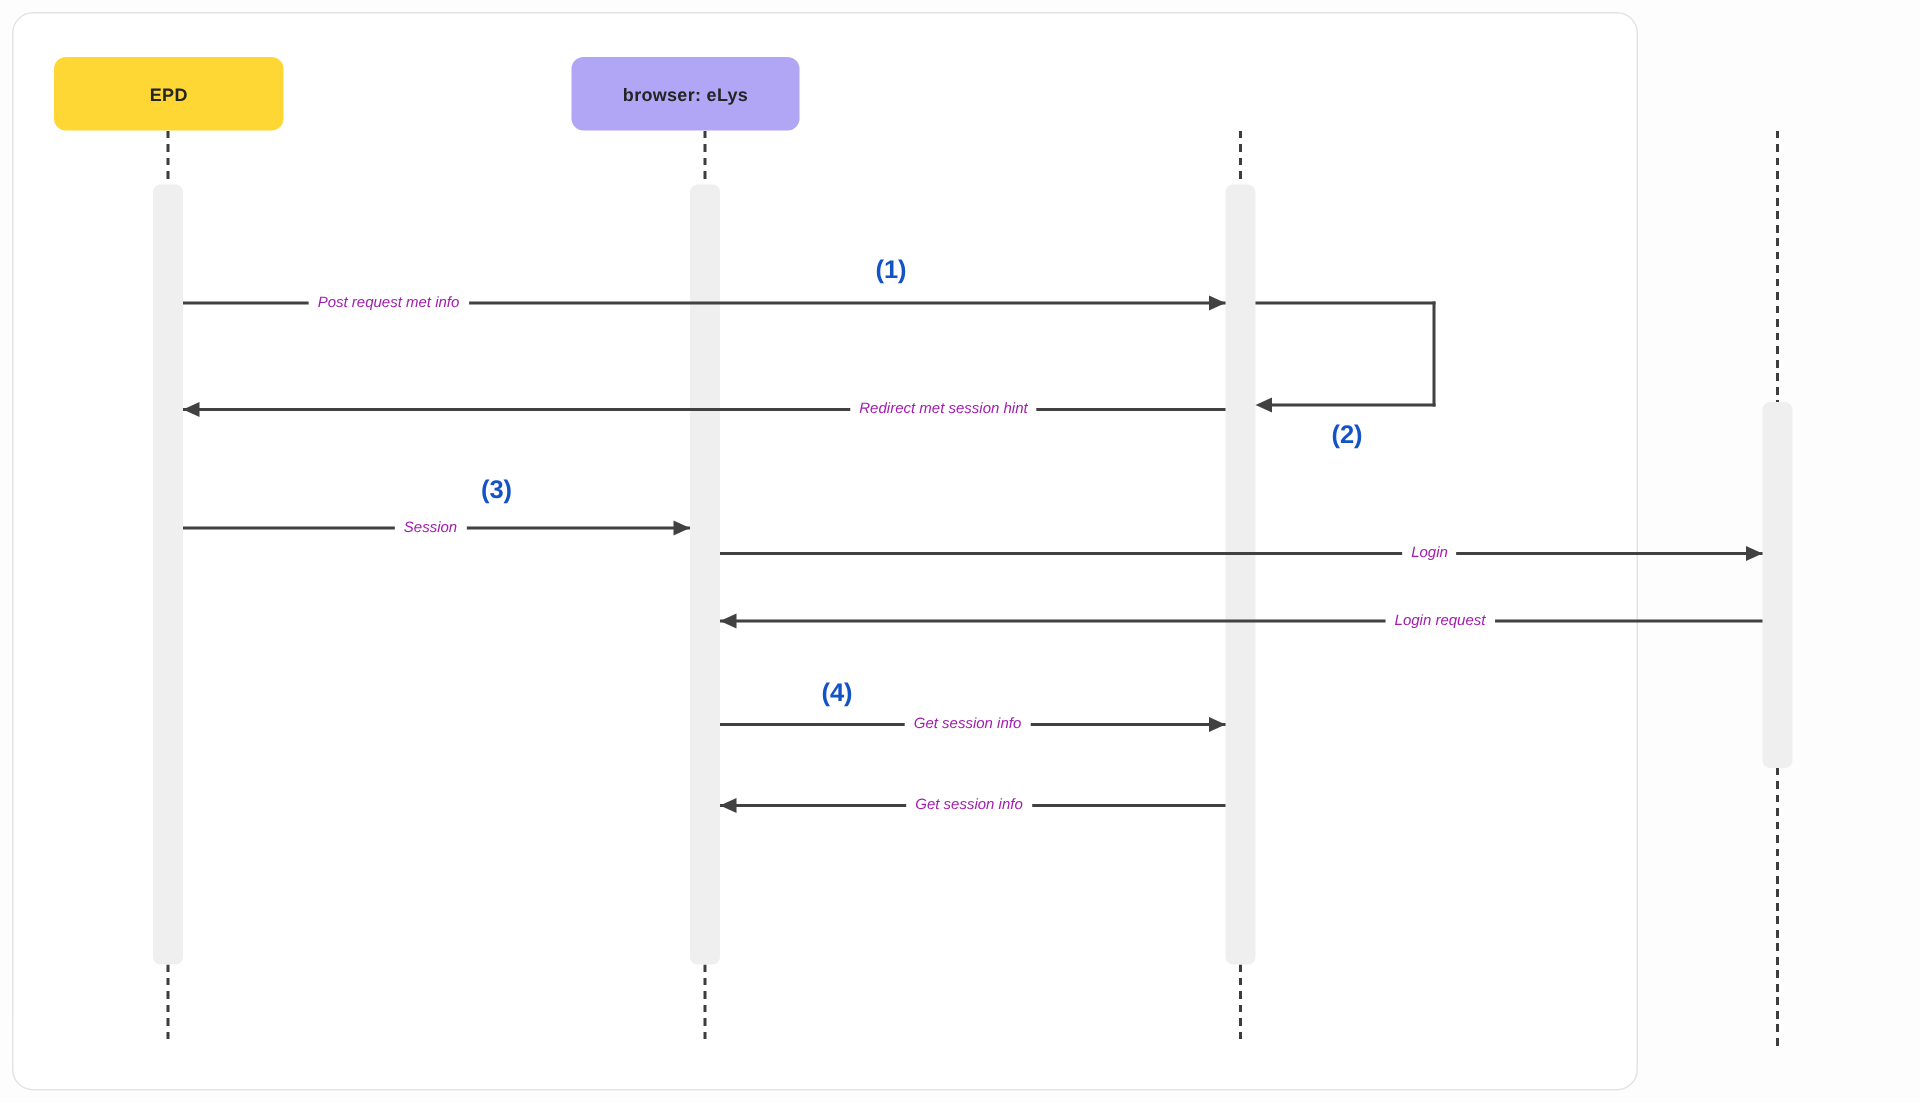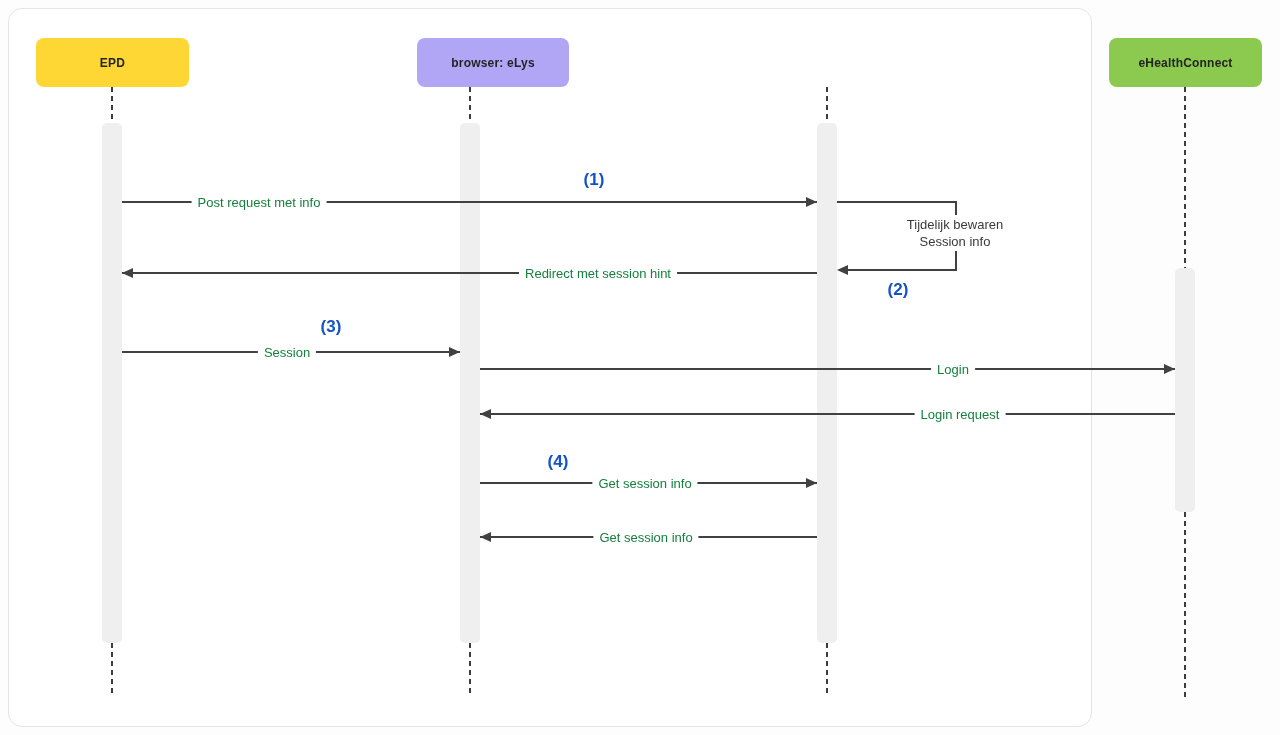--- a/index.html
+++ b/index.html
@@ -20,43 +20,40 @@
   .h-line { position:absolute; height:2px; background:#414141; }
   .v-line { position:absolute; width:2px; background:#414141; }
   .head-right { position:absolute; width:0; height:0;
                 border-top:5px solid transparent; border-bottom:5px solid transparent;
                 border-left:11px solid #414141; }
   .head-left  { position:absolute; width:0; height:0;
                 border-top:5px solid transparent; border-bottom:5px solid transparent;
                 border-right:11px solid #414141; }
 
   .msg-label { position:absolute; transform:translate(-50%,-50%);
-               font-size:13px; color:#15803d; background:#ffffff;
-               padding:0 6px; white-space:nowrap; }
+               font-size:10px; color:#a21caf; background:#ffffff;
+               padding:0 6px; white-space:nowrap;font-style:italic; }
   .msg-label-2line { position:absolute; transform:translate(-50%,-50%);
                font-size:13px; color:#3a3a3a; background:#ffffff;
                padding:1px 6px; text-align:center; line-height:17px; white-space:nowrap; }
   .step { position:absolute; transform:translate(-50%,-50%);
           font-size:17px; font-weight:bold; color:#1353c6; background:#ffffff;
           padding:0 3px; white-space:nowrap; }
 </style>
 </head>
 <body>
 
 <div class="canvas">
   <div class="card">
 
     <div class="actor" style="left: 27px; width: 153px; background: rgb(255, 215, 52);">
       <span class="actor-label">EPD</span>
     </div>
-    <div class="actor" style="left: 408px; width: 152px; background: rgb(177, 165, 246); text-align: right;">
+    <div class="actor" style="left: 372px; width: 152px; background: rgb(177, 165, 246); text-align: right;">
       <span class="actor-label">browser: eLys</span>
-    </div>
-    <div class="actor" style="left: 1100px; width: 153px; background: rgb(139, 202, 79);">
-      <span class="actor-label">eHealthConnect</span>
     </div>
 
     <div class="lifeline" style="left:102px;top:78px;height:36px"></div>
     <div class="lifeline" style="left:102px;top:634px;height:50px"></div>
     <div class="lifeline" style="left:460px;top:78px;height:36px"></div>
     <div class="lifeline" style="left:460px;top:634px;height:50px"></div>
     <div class="lifeline" style="left:817px;top:78px;height:36px"></div>
     <div class="lifeline" style="left:817px;top:634px;height:50px"></div>
     <div class="lifeline" style="left:1175px;top:78px;height:181px"></div>
     <div class="lifeline" style="left:1175px;top:503px;height:186px"></div>
@@ -68,29 +65,25 @@
 
     <div class="h-line" style="left:113px;top:192px;width:695px"></div>
     <div class="head-right" style="left:797px;top:188px"></div>
     <span class="msg-label" style="left:250px;top:193px">Post request met info</span>
     <span class="step" style="left:585px;top:171px">(1)</span>
 
     <div class="h-line" style="left:828px;top:192px;width:120px"></div>
     <div class="v-line" style="left:946px;top:192px;height:70px"></div>
     <div class="h-line" style="left:832px;top:260px;width:116px"></div>
     <div class="head-left" style="left:828px;top:256px"></div>
-    <div class="msg-label-2line" style="left:946px;top:224px">
-      <span>Tijdelijk bewaren</span><br>
-      <span>Session info</span>
-    </div>
     <span class="step" style="left:889px;top:281px">(2)</span>
 
     <div class="h-line" style="left:113px;top:263px;width:695px"></div>
     <div class="head-left" style="left:113px;top:259px"></div>
-    <span class="msg-label" style="left:589px;top:264px">Redirect met session hint</span>
+    <span class="msg-label" style="left:620px;top:264px">Redirect met session hint</span>
 
     <div class="h-line" style="left:113px;top:342px;width:338px"></div>
     <div class="head-right" style="left:440px;top:338px"></div>
     <span class="msg-label" style="left:278px;top:343px">Session</span>
     <span class="step" style="left:322px;top:318px">(3)</span>
 
     <div class="h-line" style="left:471px;top:359px;width:695px"></div>
     <div class="head-right" style="left:1155px;top:355px"></div>
     <span class="msg-label" style="left:944px;top:360px">Login</span>
 

